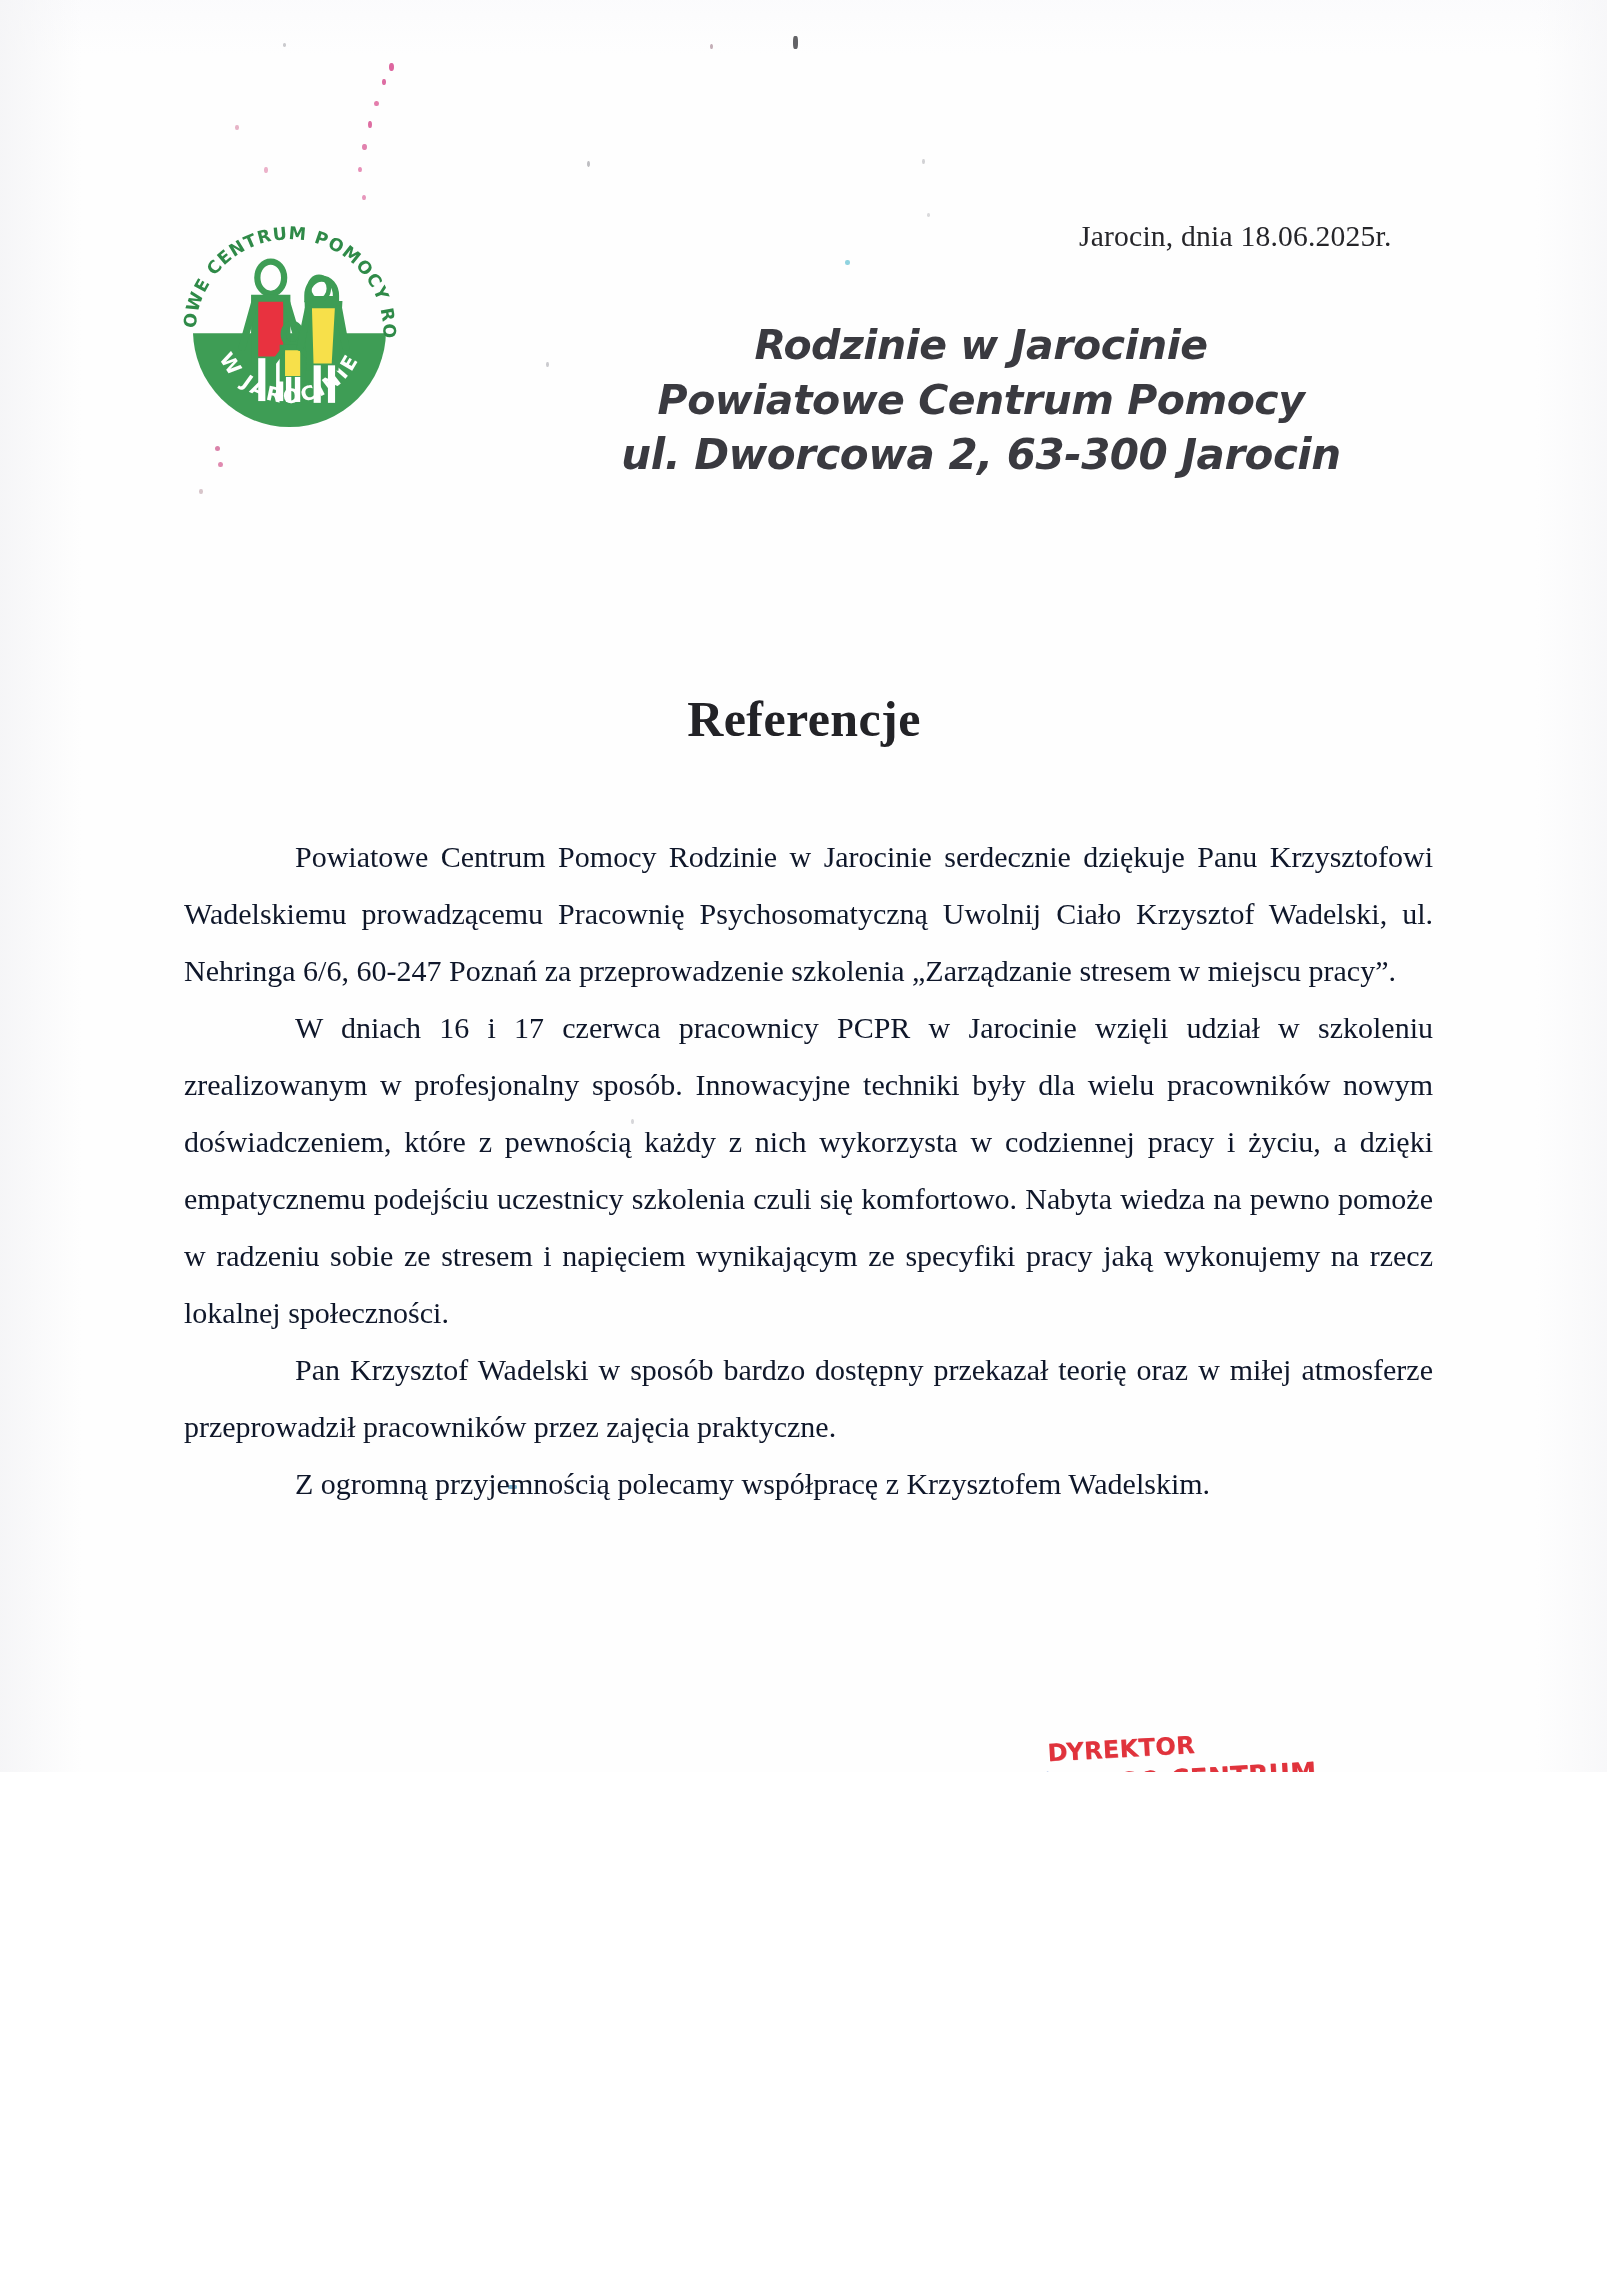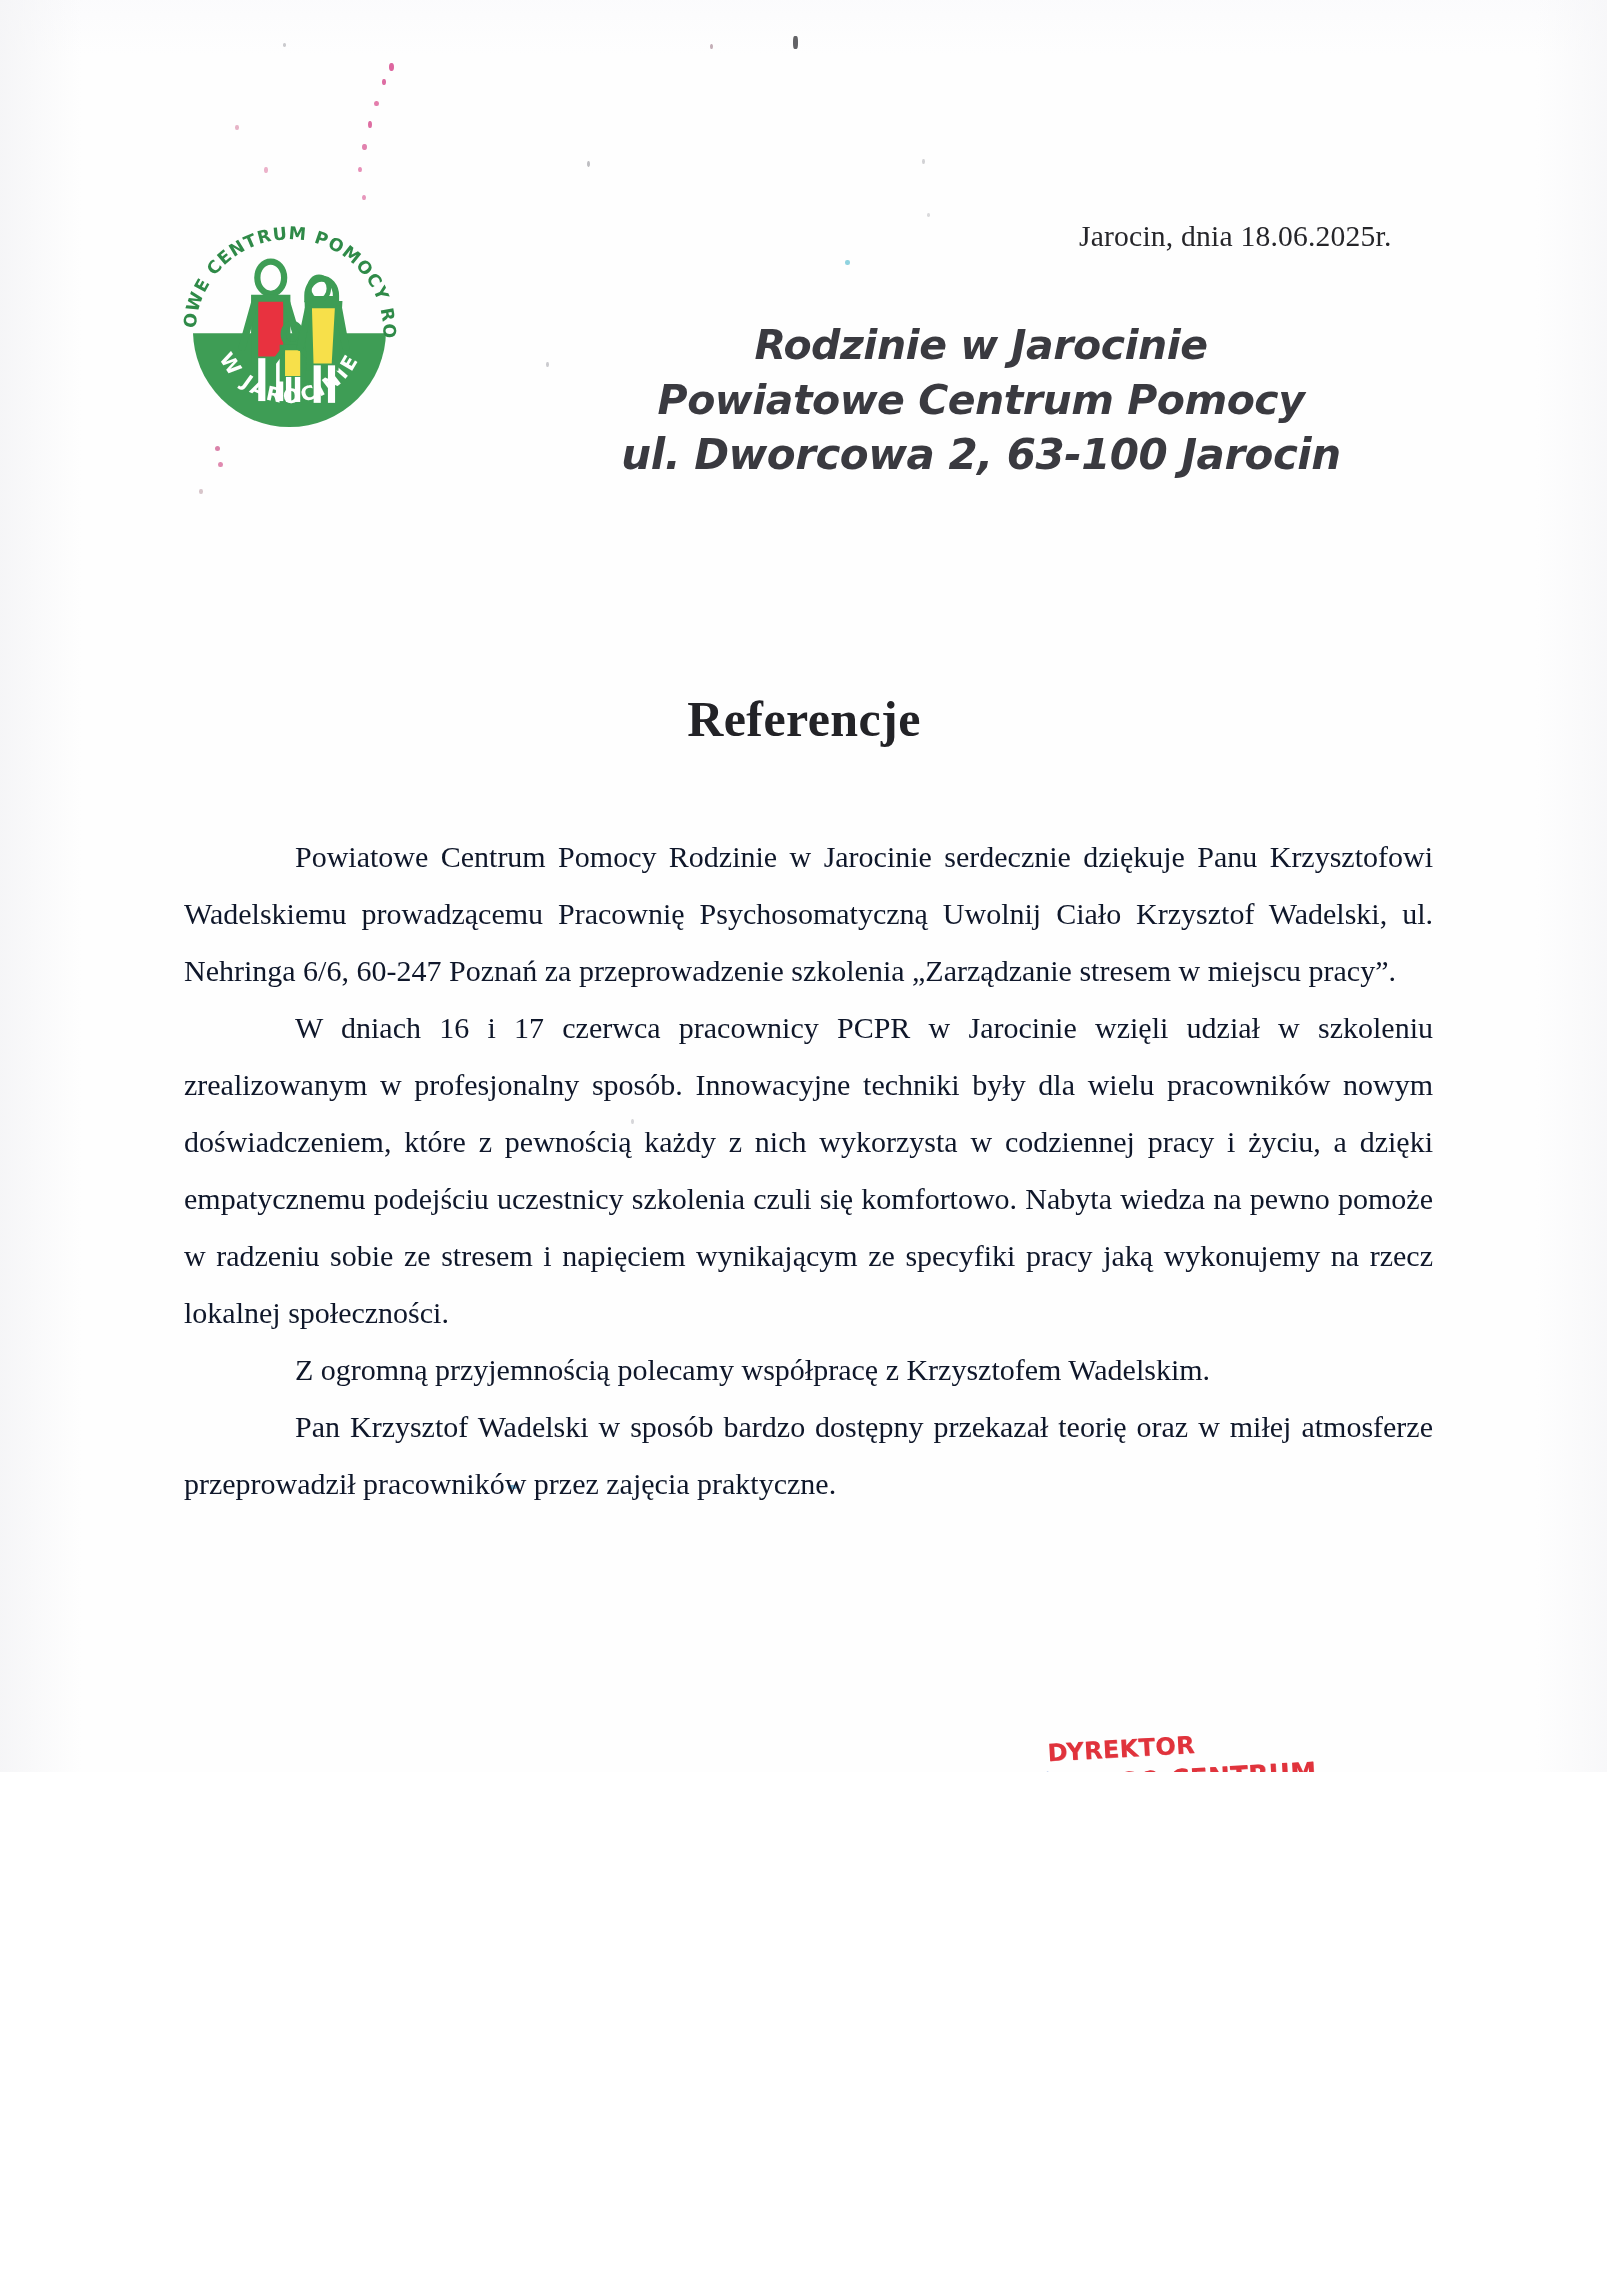--- a/index.html
+++ b/index.html
@@ -248,30 +248,30 @@
           <rect x="154" y="170" width="8" height="42" fill="#ffffff"></rect>
           <rect x="170" y="170" width="8" height="42" fill="#ffffff"></rect>
         </g>
       </g>
     </svg>
   </div>
 
   <div id="org-header">
     <span class="hline l2">Rodzinie w Jarocinie</span>
     <span class="hline l1">Powiatowe Centrum Pomocy</span>
-    <span class="hline l3">ul. Dworcowa 2, 63-100 Jarocin</span>
+    <span class="hline l3">ul. Dworcowa 2, 63-300 Jarocin</span>
   </div>
 
   <div id="doc-title">Referencje</div>
 
   <div id="body-text">
     <p>Powiatowe Centrum Pomocy Rodzinie w Jarocinie serdecznie dziękuje Panu Krzysztofowi Wadelskiemu prowadzącemu Pracownię Psychosomatyczną Uwolnij Ciało Krzysztof Wadelski, ul. Nehringa 6/6, 60-247 Poznań za przeprowadzenie szkolenia „Zarządzanie stresem w miejscu pracy”.</p>
     <p>W dniach 16 i 17 czerwca pracownicy PCPR w Jarocinie wzięli udział w szkoleniu zrealizowanym w profesjonalny sposób. Innowacyjne techniki były dla wielu pracowników nowym doświadczeniem, które z pewnością każdy z nich wykorzysta w codziennej pracy i życiu, a dzięki empatycznemu podejściu uczestnicy szkolenia czuli się komfortowo. Nabyta wiedza na pewno pomoże w radzeniu sobie ze stresem i napięciem wynikającym ze specyfiki pracy jaką wykonujemy na rzecz lokalnej społeczności.</p>
+    <p>Pan Krzysztof Wadelski w sposób bardzo dostępny przekazał teorię oraz w miłej atmosferze przeprowadził pracowników przez zajęcia praktyczne.</p>
     <p>Z ogromną przyjemnością polecamy współpracę z Krzysztofem Wadelskim.</p>
-    <p>Pan Krzysztof Wadelski w sposób bardzo dostępny przekazał teorię oraz w miłej atmosferze przeprowadził pracowników przez zajęcia praktyczne.</p>
   </div>
 
   <div id="sign-area">
 
     <div id="stamp">
       <span class="sline s1">DYREKTOR</span>
       <span class="sline s2">POWIATOWEGO CENTRUM</span>
       <span class="sline s3">POMOCY RODZINIE w JAROCINIE</span>
       <span class="sline s4">Patryk Kulka</span>
     </div>

